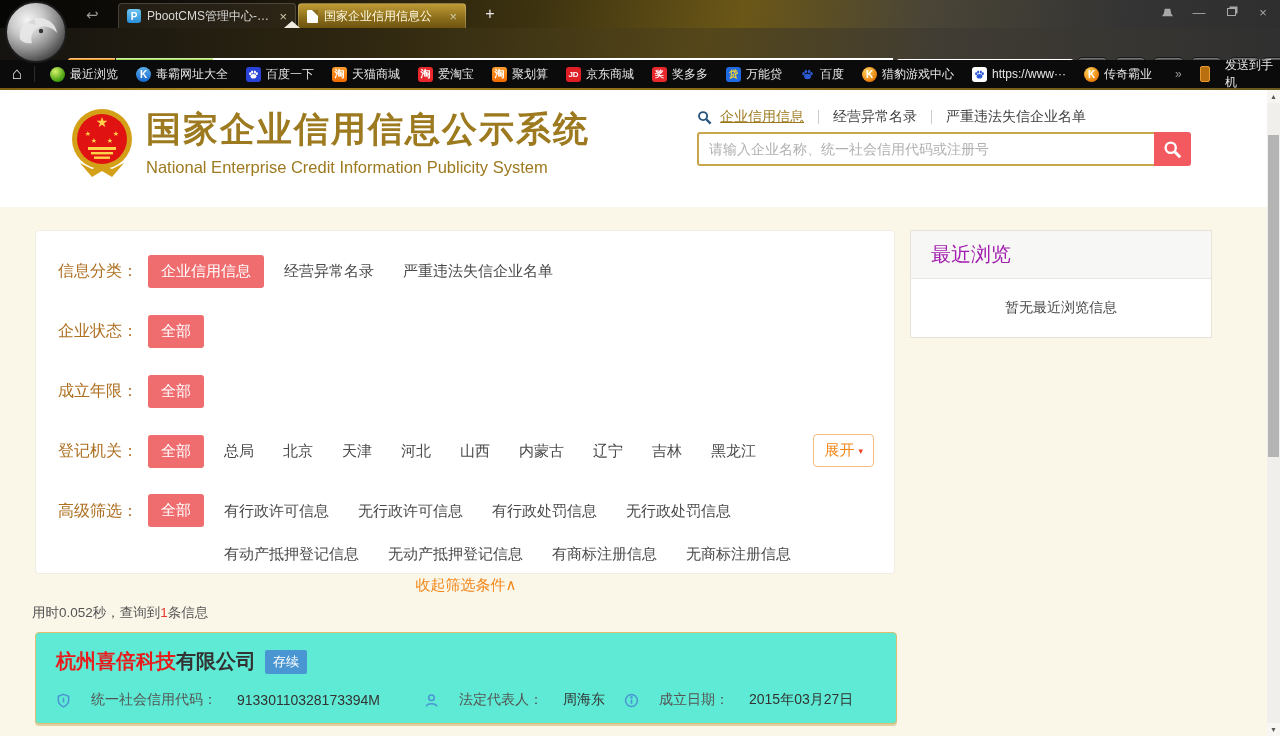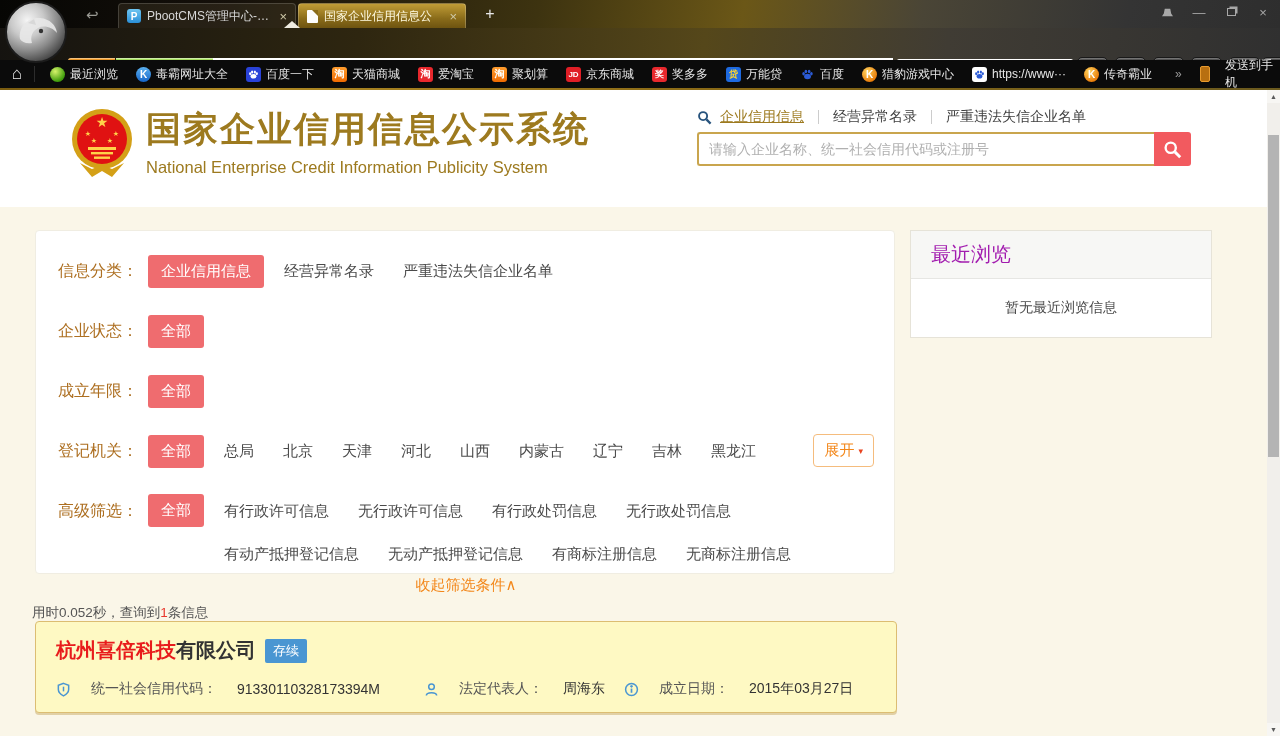--- a/index.html
+++ b/index.html
@@ -128,21 +128,21 @@
   .opt { white-space:nowrap; }
   .expand-btn { position:absolute; right:20px; top:13px; border:1px solid #f5bc7d; border-radius:4px;
     color:#f3871a; font-size:15px; padding:6px 10px; display:flex; align-items:center; gap:4px; background:#fff; }
   .expand-btn .car { color:#e8431f; font-size:9px; }
   .optcol { display:flex; flex-direction:column; gap:24px; padding-top:8px; }
   .collapse-link { position:absolute; left:35px; top:486px; width:862px; text-align:center;
     color:#f3871a; font-size:15px; }
   .summary { position:absolute; left:32px; top:514px; font-size:13.5px; color:#555; }
   .summary .red { color:#e8382d; }
 
-  .result-card { position:absolute; left:35px; top:531px; width:862px; height:92px; background:#fef9c3;
+  .result-card { position:absolute; left:35px; top:542px; width:862px; height:92px; background:#5eead4;
     border:1px solid #dcbd72; border-radius:4px; box-shadow:0 2px 0 rgba(195,162,84,.45); padding:15px 0 0 20px; }
   .r-title { display:flex; align-items:center; gap:9px; }
   .r-name-hl { color:#e81c1c; font-size:20px; font-weight:bold; }
   .r-name-rest { color:#333; font-size:20px; font-weight:bold; }
   .r-status { background:#4a96d2; color:#fff; font-size:13px; padding:3px 8px; border-radius:2px; }
   .r-details { display:flex; margin-top:16px; font-size:14px; color:#555; align-items:center; }
   .r-col { display:flex; align-items:center; gap:20px; }
   .r-col .val { color:#333; }
   .c1 { width:368px; } .c2 { width:200px; }
 

